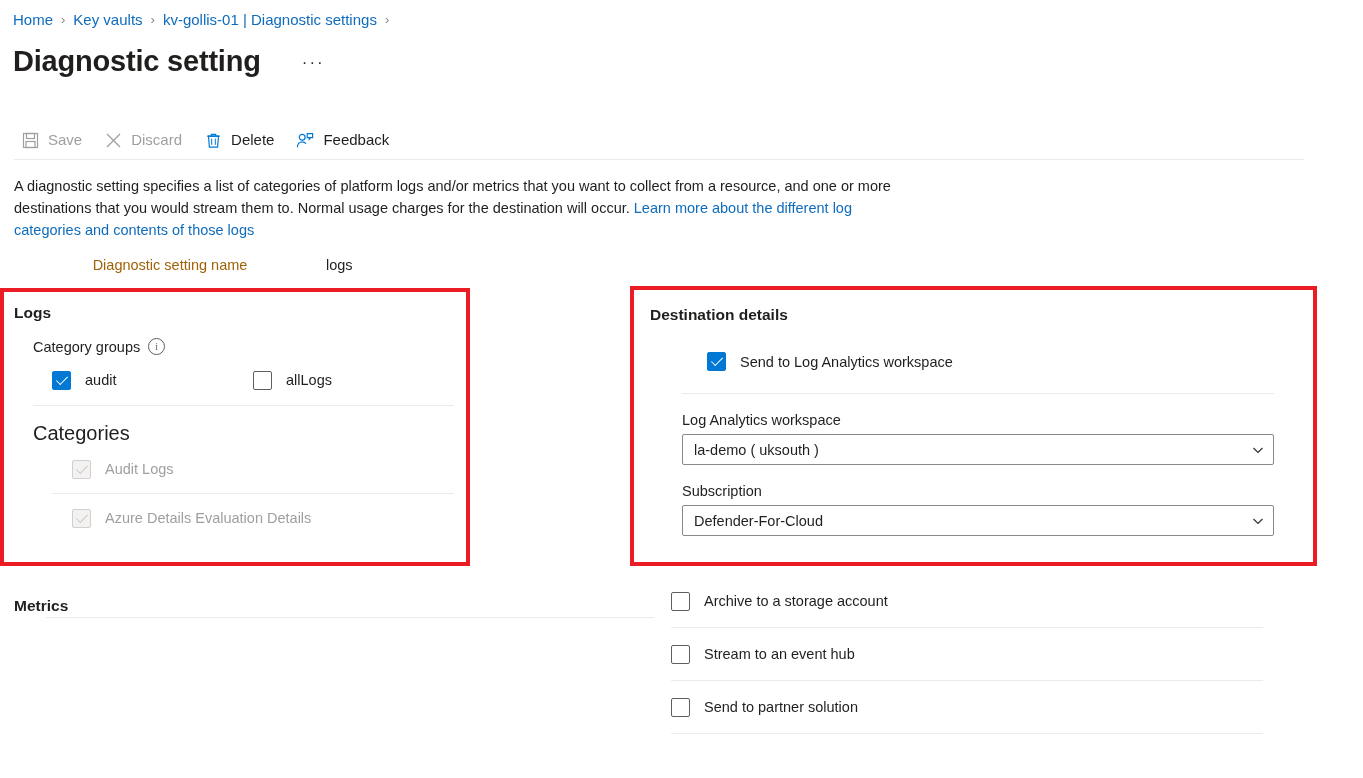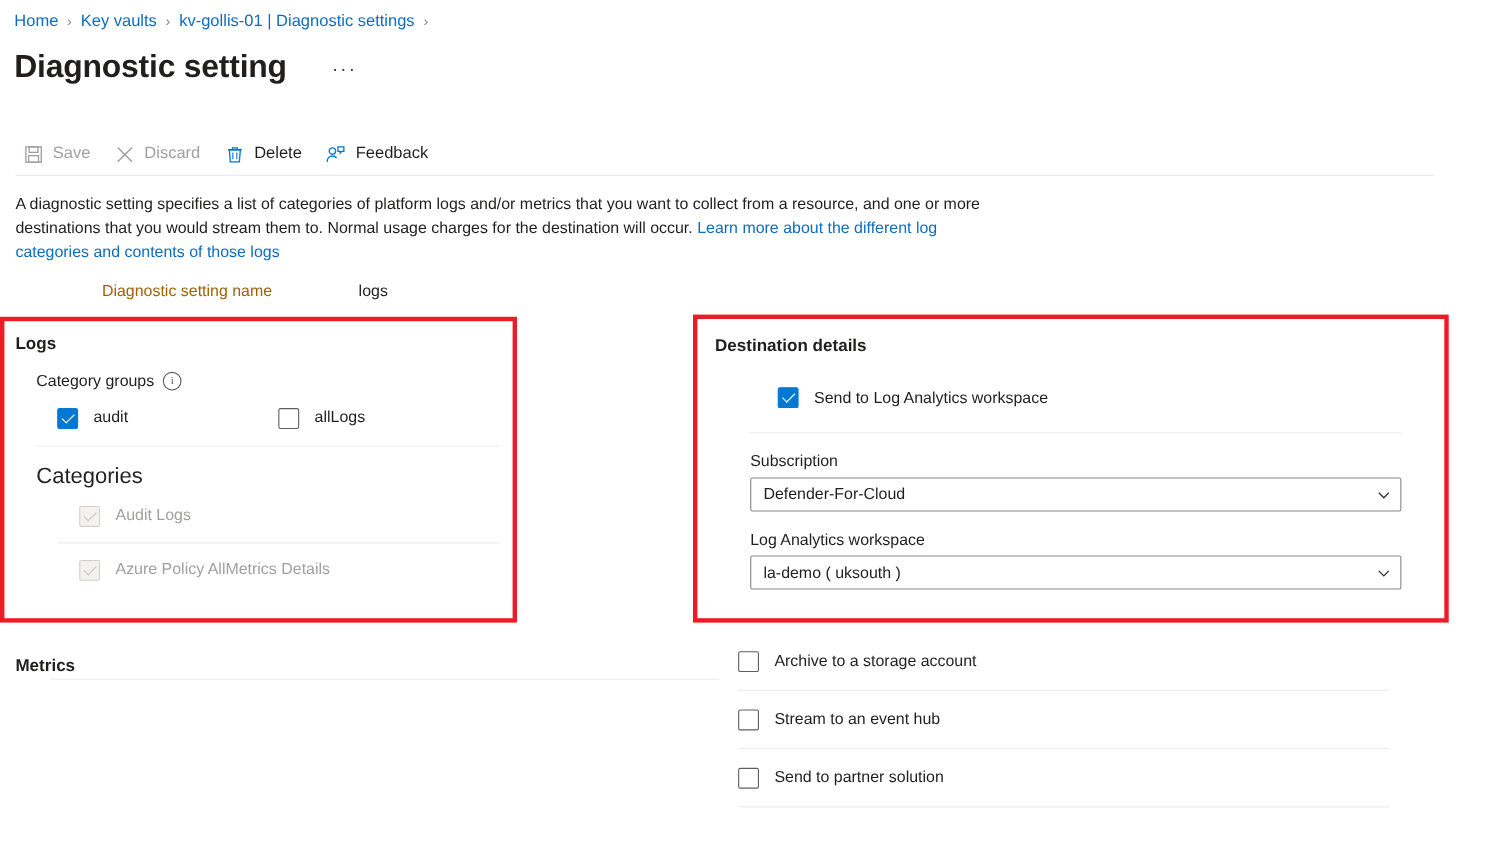--- a/index.html
+++ b/index.html
@@ -441,62 +441,62 @@
 
   <div class="cat-item">
     <span class="cb-box disabled-checked"></span>
     <span class="cb-label disabled">Audit Logs</span>
   </div>
 
   <div class="divider" style="margin-left:38px; width:402px;"></div>
 
   <div class="cat-item">
     <span class="cb-box disabled-checked"></span>
-    <span class="cb-label disabled">Azure Policy AllMetrics Details</span>
+    <span class="cb-label disabled">Azure Details Evaluation Details</span>
   </div>
 </div>
 
 <div class="metrics-section">
   <div class="section-heading">Metrics</div>
   <div class="divider" style="margin-left:32px; width:608px;"></div>
 </div>
 
 <div class="dest-section">
   <div class="section-heading">Destination details</div>
 
   <div class="dest-cb-row">
     <span class="cb-box checked"></span>
     <span class="cb-label">Send to Log Analytics workspace</span>
   </div>
 
   <div class="divider" style="margin-left:32px; margin-top:22px; width:592px;"></div>
+
+  <div class="field-group">
+    <div class="field-label">Log Analytics workspace</div>
+    <div class="select-box">
+      <span class="select-value">la-demo ( uksouth )</span>
+      <span class="chevron">
+        <svg width="14" height="14" viewBox="0 0 14 14">
+          <polyline points="2.5,5 7,9.5 11.5,5" fill="none" stroke="#323130" stroke-width="1.2"></polyline>
+        </svg>
+      </span>
+    </div>
+  </div>
 
   <div class="field-group">
     <div class="field-label">Subscription</div>
     <div class="select-box">
       <span class="select-value">Defender-For-Cloud</span>
       <span class="chevron">
         <svg width="14" height="14" viewBox="0 0 14 14">
           <polyline points="2.5,5 7,9.5 11.5,5" fill="none" stroke="#323130" stroke-width="1.2"></polyline>
         </svg>
       </span>
     </div>
   </div>
-
-  <div class="field-group">
-    <div class="field-label">Log Analytics workspace</div>
-    <div class="select-box">
-      <span class="select-value">la-demo ( uksouth )</span>
-      <span class="chevron">
-        <svg width="14" height="14" viewBox="0 0 14 14">
-          <polyline points="2.5,5 7,9.5 11.5,5" fill="none" stroke="#323130" stroke-width="1.2"></polyline>
-        </svg>
-      </span>
-    </div>
-  </div>
 </div>
 
 <div class="dest-list">
   <div class="dest-list-row">
     <span class="cb-box"></span>
     <span class="cb-label">Archive to a storage account</span>
   </div>
   <div class="divider"></div>
 
   <div class="dest-list-row">

